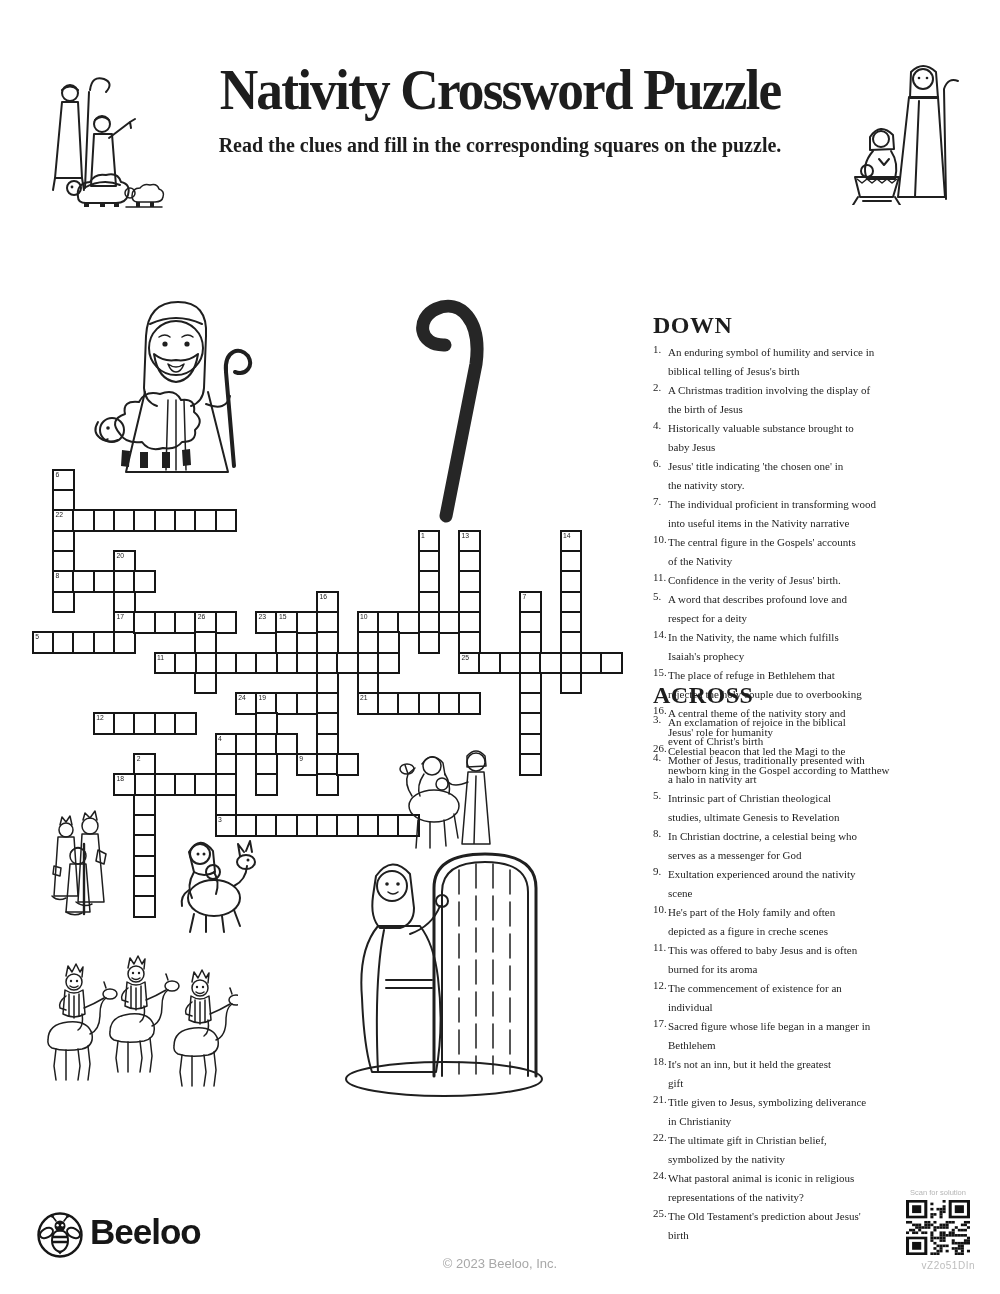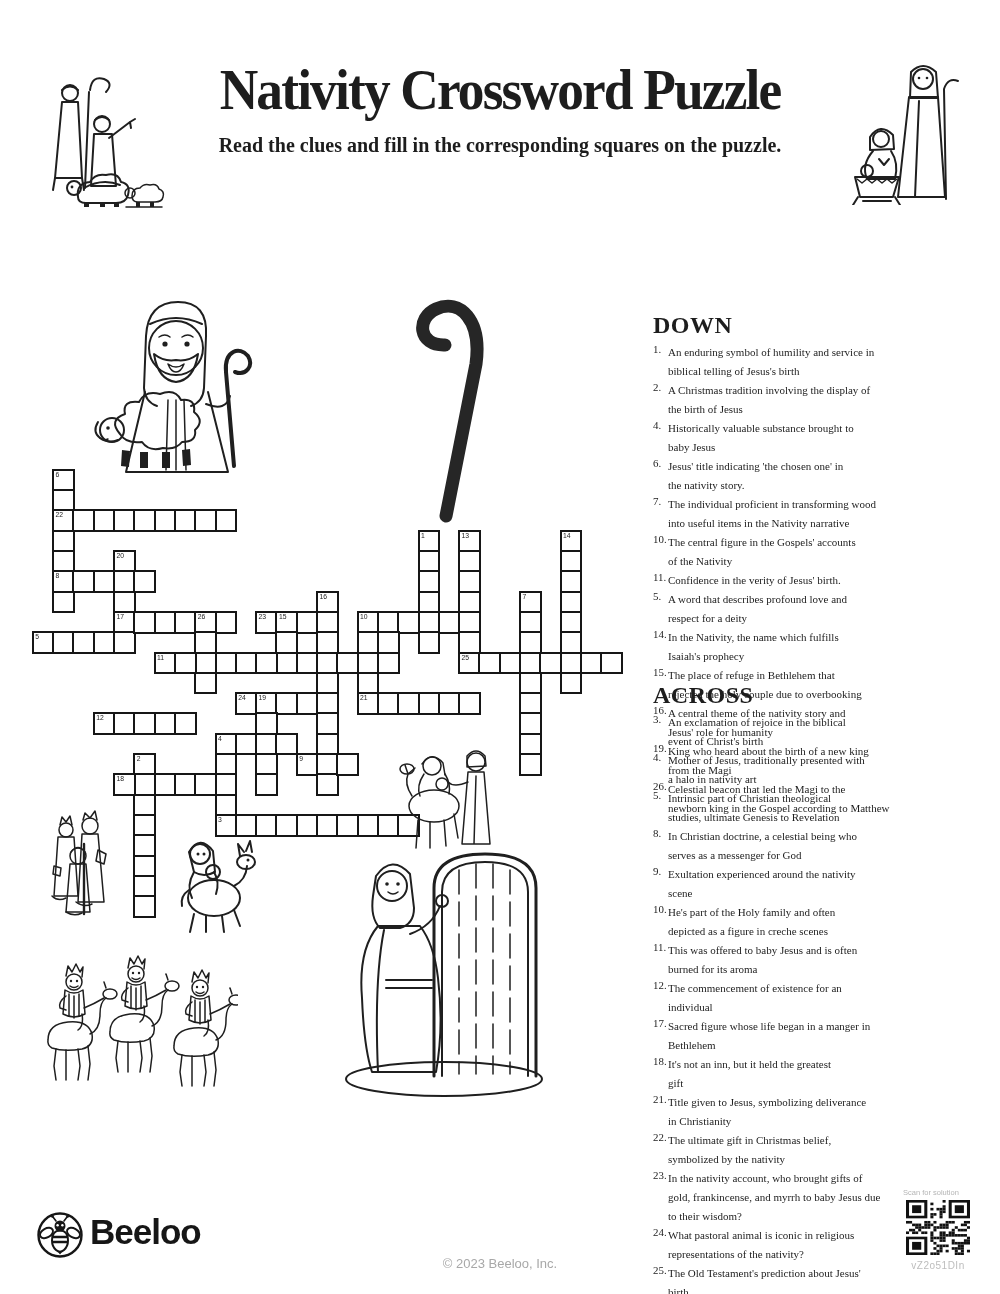--- a/index.html
+++ b/index.html
@@ -23,23 +23,23 @@
   .clue-heading{font-size:24px;font-weight:700;letter-spacing:.5px;margin:0 0 4px 0;}
   .clue-item{display:flex;align-items:flex-start;}
   .clue-num{flex:0 0 15px;font-size:10.9px;line-height:12.35px;}
   .clue-text{flex:1;font-size:11px;line-height:19px;white-space:pre-line;}
 
   
   .brand-text{left:90px;top:1212px;font-family:"Liberation Sans",sans-serif;
               font-size:35px;font-weight:700;letter-spacing:-1px;color:#161616;}
   .copyright{left:0;right:0;top:1256px;text-align:center;font-family:"Liberation Sans",sans-serif;
              font-size:13px;color:#a8a8a8;}
-  .qr-label{left:903px;top:1188px;width:70px;font-family:"Liberation Sans",sans-serif;
+  .qr-label{left:903px;top:1188px;width:70px;text-align:center;font-family:"Liberation Sans",sans-serif;
             font-size:7.5px;color:#b5b5b5;}
-  .qr-code-id{left:901px;top:1260px;width:74px;text-align:center;font-family:"Liberation Sans",sans-serif;
+  .qr-code-id{left:901px;top:1260px;width:74px;text-align:right;font-family:"Liberation Sans",sans-serif;
               font-size:10px;color:#bdbdbd;letter-spacing:.5px;}
   svg{display:block;}
   .ln{fill:none;stroke:#1f1f1f;stroke-width:2;stroke-linecap:round;stroke-linejoin:round;}
   .ln15{fill:none;stroke:#1f1f1f;stroke-width:1.5;stroke-linecap:round;stroke-linejoin:round;}
   .fl{fill:#1f1f1f;stroke:none;}
 </style>
 </head>
 <body>
 
 <div class="page">
@@ -457,25 +457,20 @@
           <span class="clue-num">15.</span>
           <span class="clue-text">The place of refuge in Bethlehem that
 rejected the holy couple due to overbooking</span>
         </div>
         <div class="clue-item">
           <span class="clue-num">16.</span>
           <span class="clue-text">A central theme of the nativity story and
 Jesus' role for humanity</span>
         </div>
         <div class="clue-item">
-          <span class="clue-num">19.</span>
-          <span class="clue-text">King who heard about the birth of a new king
-from the Magi</span>
-        </div>
-        <div class="clue-item">
           <span class="clue-num">26.</span>
           <span class="clue-text">Celestial beacon that led the Magi to the
 newborn king in the Gospel according to Matthew</span>
         </div>
       </div>
   </div>
 
   <div class="abs clue-section" style="left:653px;top:682px;">
     <div class="clue-heading">ACROSS</div>
     <div>
@@ -529,28 +524,22 @@
           <span class="clue-text">It's not an inn, but it held the greatest
 gift</span>
         </div>
         <div class="clue-item">
           <span class="clue-num">21.</span>
           <span class="clue-text">Title given to Jesus, symbolizing deliverance
 in Christianity</span>
         </div>
         <div class="clue-item">
           <span class="clue-num">22.</span>
-          <span class="clue-text">The ultimate gift in Christmas belief,
+          <span class="clue-text">The ultimate gift in Christian belief,
 symbolized by the nativity</span>
-        </div>
-        <div class="clue-item">
-          <span class="clue-num">23.</span>
-          <span class="clue-text">In the nativity account, who brought gifts of
-gold, frankincense, and myrrh to baby Jesus due
-to their wisdom?</span>
         </div>
         <div class="clue-item">
           <span class="clue-num">24.</span>
           <span class="clue-text">What pastoral animal is iconic in religious
 representations of the nativity?</span>
         </div>
         <div class="clue-item">
           <span class="clue-num">25.</span>
           <span class="clue-text">The Old Testament's prediction about Jesus'
 birth</span>

